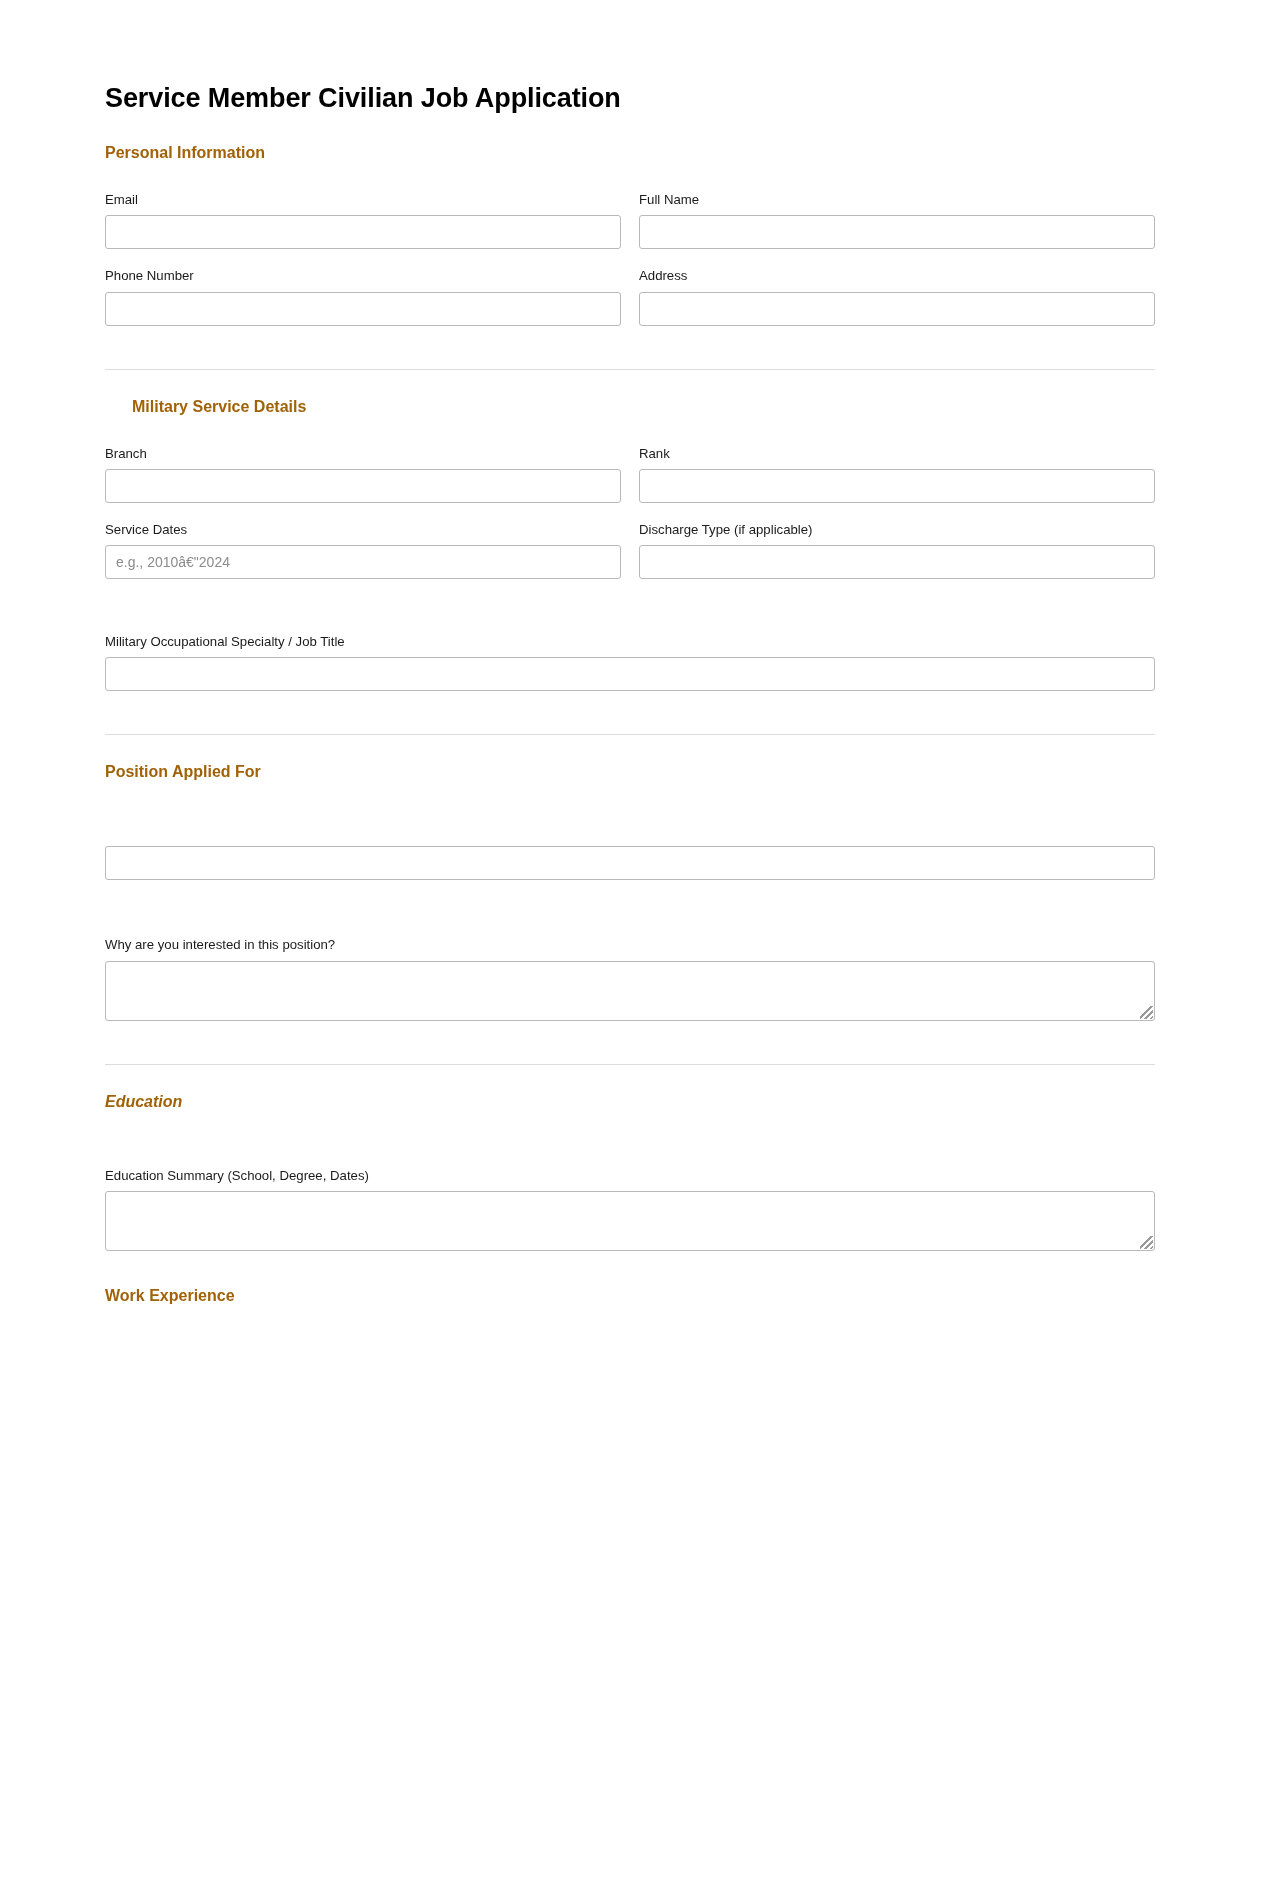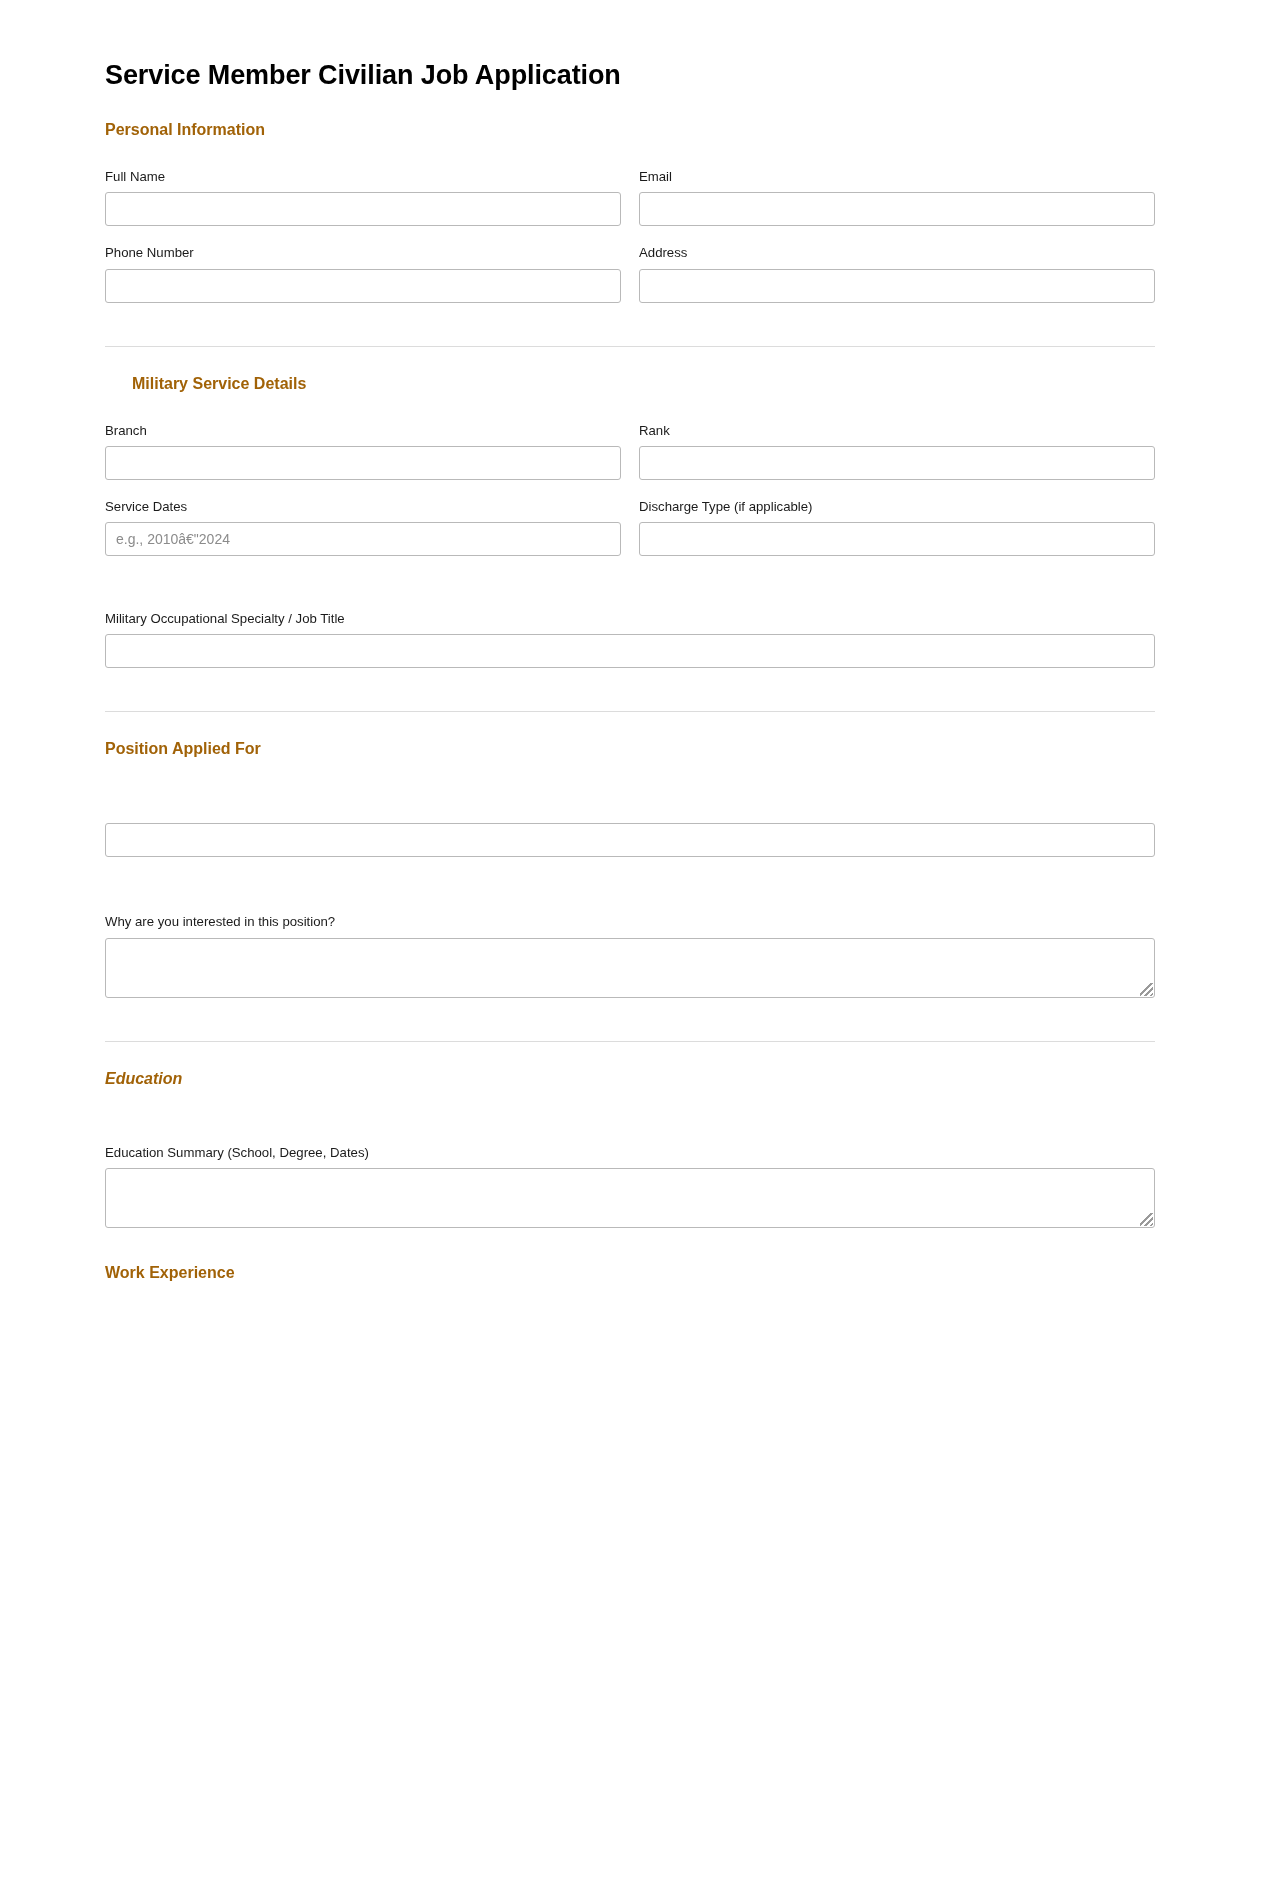--- a/index.html
+++ b/index.html
@@ -27,21 +27,21 @@
     top: 0;
     width: 1050px;
   }
 
   .form-title {
     font-size: 27px;
     font-weight: bold;
     letter-spacing: -0.1px;
     color: #000000;
     margin: 0;
-    padding-top: 60px;
+    padding-top: 83px;
     line-height: 1.15;
   }
 
   .section { margin: 0; }
 
   .section-heading {
     font-size: 16px;
     font-weight: bold;
     color: #a16207;
     margin: 0;
@@ -147,25 +147,25 @@
 <div class="page">
   <div class="content">
 
     <h1 class="form-title">Service Member Civilian Job Application</h1>
 
     <div class="section">
       <h2 class="section-heading sh-personal">Personal Information</h2>
 
       <div class="row row-gap-first">
         <div class="field">
+          <label class="field-label">Email</label>
+          <input class="text-input" type="text" placeholder="" style="">
+        </div>
+        <div class="field">
           <label class="field-label">Full Name</label>
-          <input class="text-input" type="text" placeholder="" style="">
-        </div>
-        <div class="field">
-          <label class="field-label">Email</label>
           <input class="text-input" type="text" placeholder="" style="">
         </div>
       </div>
 
       <div class="row row-gap">
         <div class="field">
           <label class="field-label">Phone Number</label>
           <input class="text-input" type="text" placeholder="" style="">
         </div>
         <div class="field">

